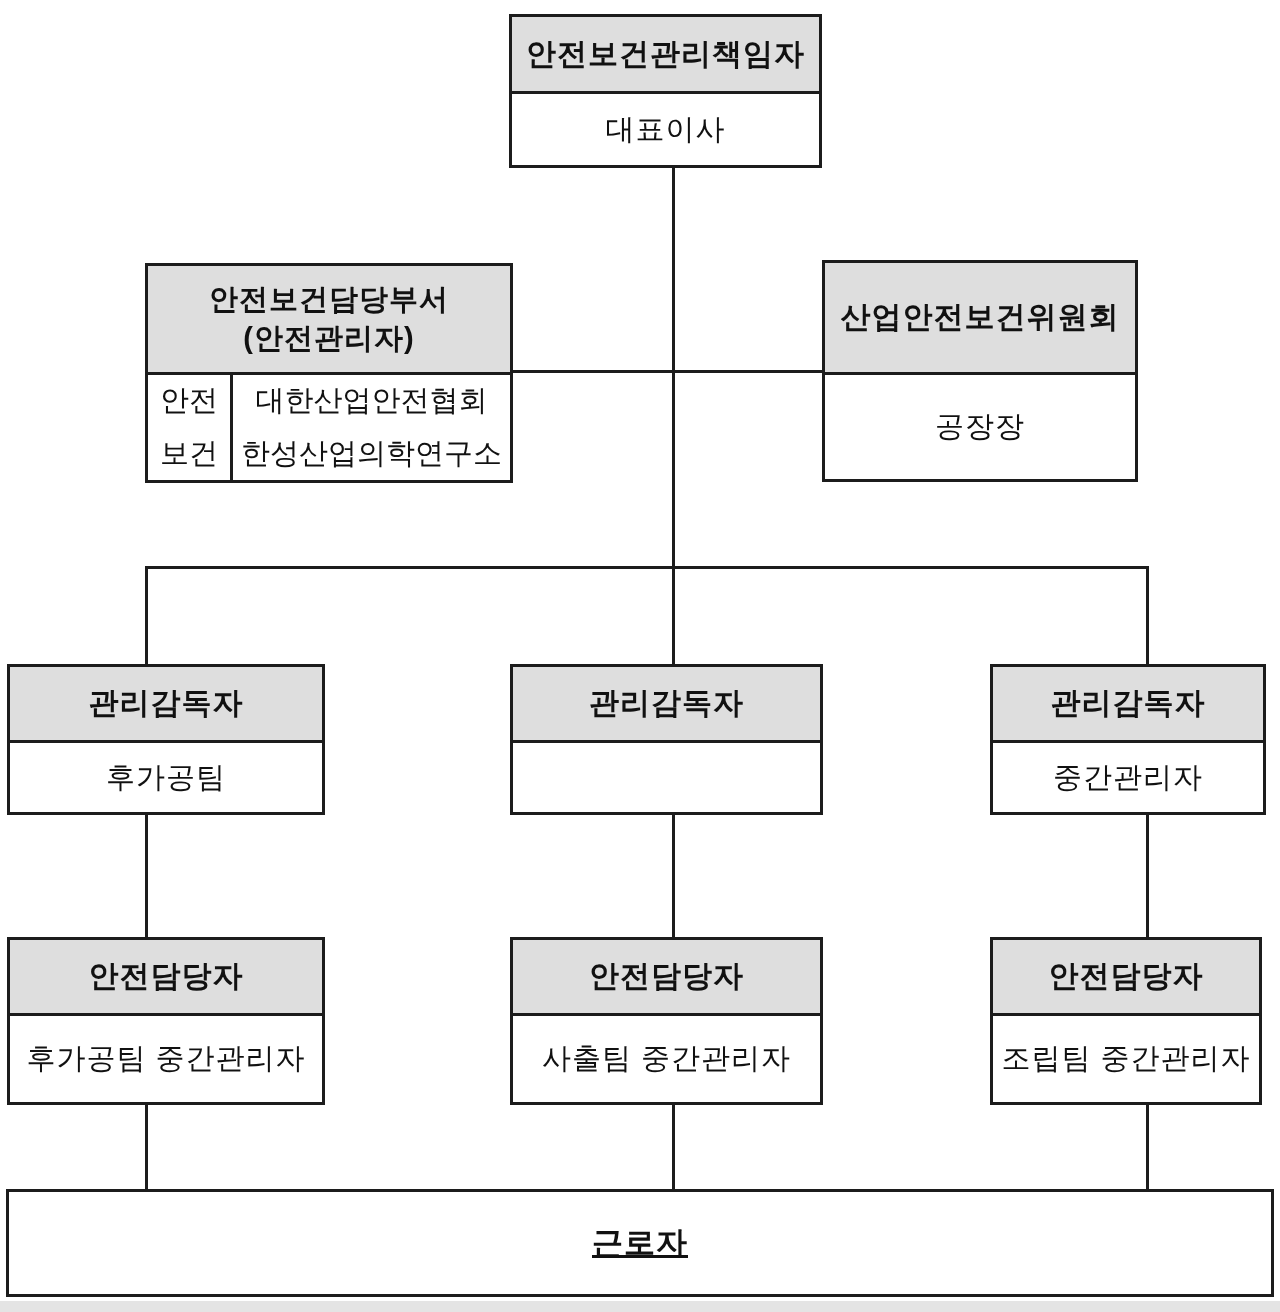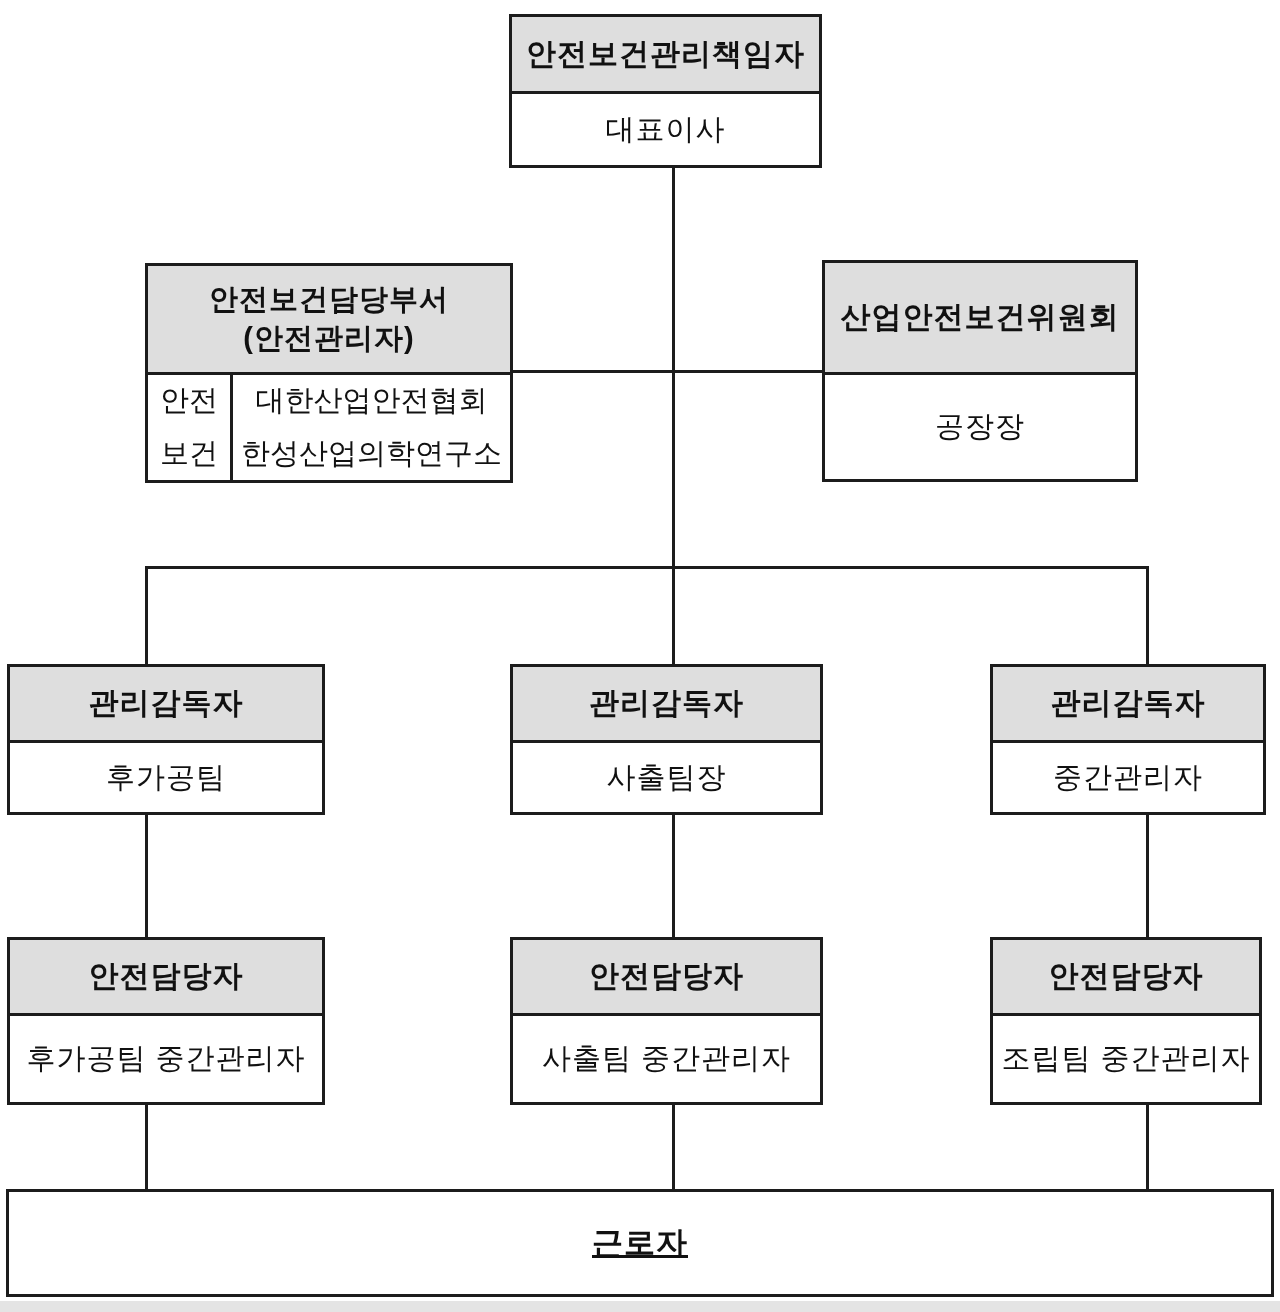--- a/index.html
+++ b/index.html
@@ -151,21 +151,20 @@
     <div class="hd" style="height:112px;">산업안전보건위원회</div>
     <div class="bd">공장장</div>
   </div>
 
   <div class="box" style="left:7px; top:664px; width:318px; height:151px;">
     <div class="hd" style="height:76px;">관리감독자</div>
     <div class="bd">후가공팀</div>
   </div>
   <div class="box" style="left:510px; top:664px; width:313px; height:151px;">
     <div class="hd" style="height:76px;">관리감독자</div>
-    <div class="bd">사출팀장</div>
   </div>
   <div class="box" style="left:990px; top:664px; width:276px; height:151px;">
     <div class="hd" style="height:76px;">관리감독자</div>
     <div class="bd">중간관리자</div>
   </div>
 
   <div class="box" style="left:7px; top:937px; width:318px; height:168px;">
     <div class="hd" style="height:76px;">안전담당자</div>
     <div class="bd">후가공팀 중간관리자</div>
   </div>

